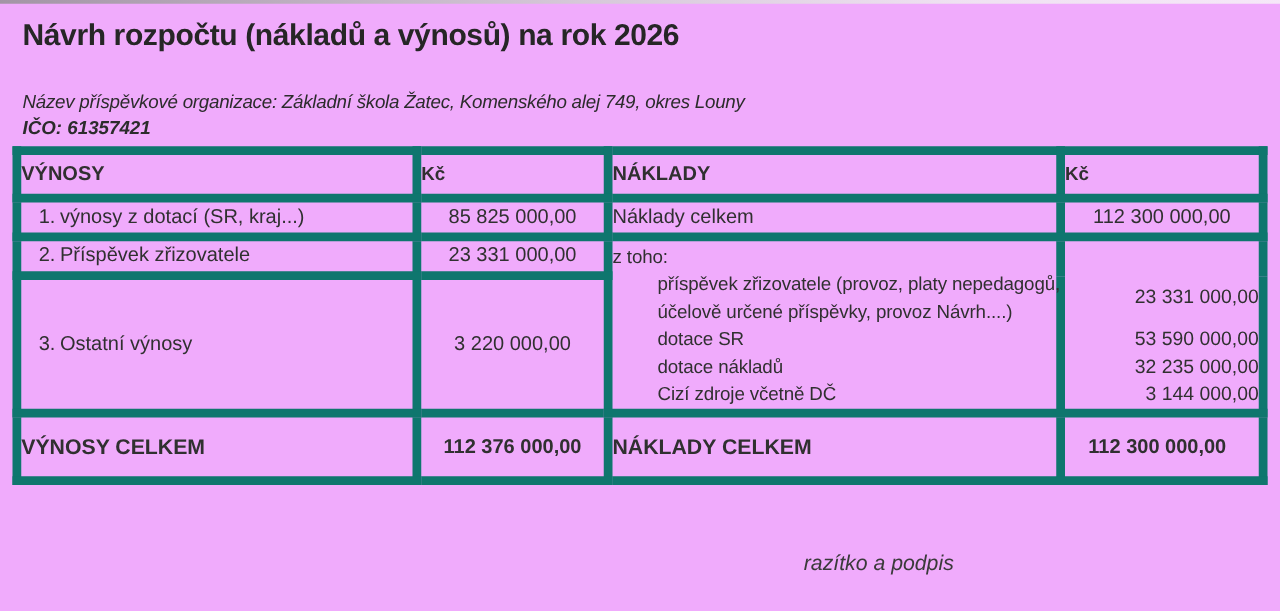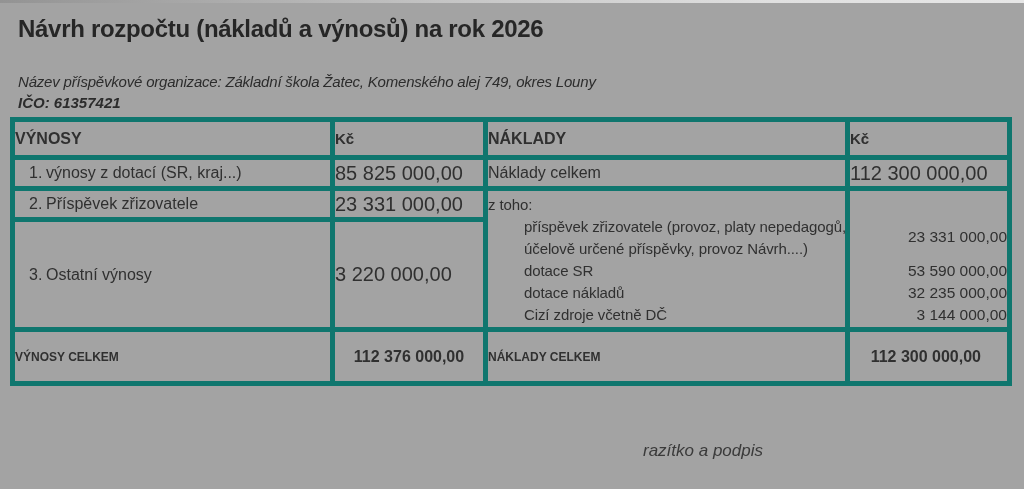--- a/index.html
+++ b/index.html
@@ -1,21 +1,21 @@
 <!DOCTYPE html>
 <html><head>
 <meta charset="utf-8">
 <style>
   * { margin: 0; padding: 0; box-sizing: border-box; }
   html, body { background: #ffffff; }
   .page {
     position: relative;
     width: 1024px;
     height: 489px;
-    background: #a3a3a3;
+    background: #f0abfc;
     font-family: "Liberation Sans", sans-serif;
     color: #303030;
     overflow: hidden;
   }
   .scan-edge {
     position: absolute;
     top: 0; left: 0;
     width: 100%;
     height: 3px;
     background: linear-gradient(to right, #8f8f8f, #cfcfcf 45%, #efefef 75%, #f7f7f7);
@@ -55,21 +55,21 @@
     position: absolute;
     left: 10px;
     top: 117px;
     width: 997px;
     border-collapse: collapse;
     table-layout: fixed;
     font-size: 16px;
     color: #303030;
   }
   table.budget th, table.budget td {
-    border: 5px solid #0f766e;
+    border: 7px solid #0f766e;
     padding: 0;
     vertical-align: middle;
   }
   th.side-header {
     text-align: left;
     padding-left: 5px;
     font-size: 16px;
     font-weight: bold;
   }
   th.cur-header {
@@ -85,22 +85,22 @@
   .item-cell { display: flex; align-items: center; }
   td.item { vertical-align: middle; }
   .item-num {
     display: inline-block;
     width: 31px;
     padding-left: 14px;
     flex: 0 0 31px;
   }
   .item-label { white-space: nowrap; }
   td.amount {
-    text-align: left;
-    font-size: 20px;
+    text-align: center;
+    font-size: 16px;
   }
   td.plain-label {
     text-align: left;
     padding-left: 5px;
     font-size: 16px;
   }
   td.breakdown-cell {
     vertical-align: top;
     padding: 3px 0 0 5px;
     font-size: 15px;
@@ -119,21 +119,21 @@
     height: 45px;
     display: flex;
     align-items: center;
     justify-content: flex-end;
   }
   .bd-val { height: 22px; line-height: 22px; }
   td.total-label {
     text-align: left;
     padding-left: 5px;
     font-weight: bold;
-    font-size: 12px;
+    font-size: 17px;
     vertical-align: middle;
   }
   td.total-amount {
     font-weight: bold;
     font-size: 16px;
     vertical-align: bottom;
     padding-bottom: 6px;
   }
   td.total-amount.centered { text-align: center; }
   td.total-amount.right { text-align: right; padding-right: 26px; }

